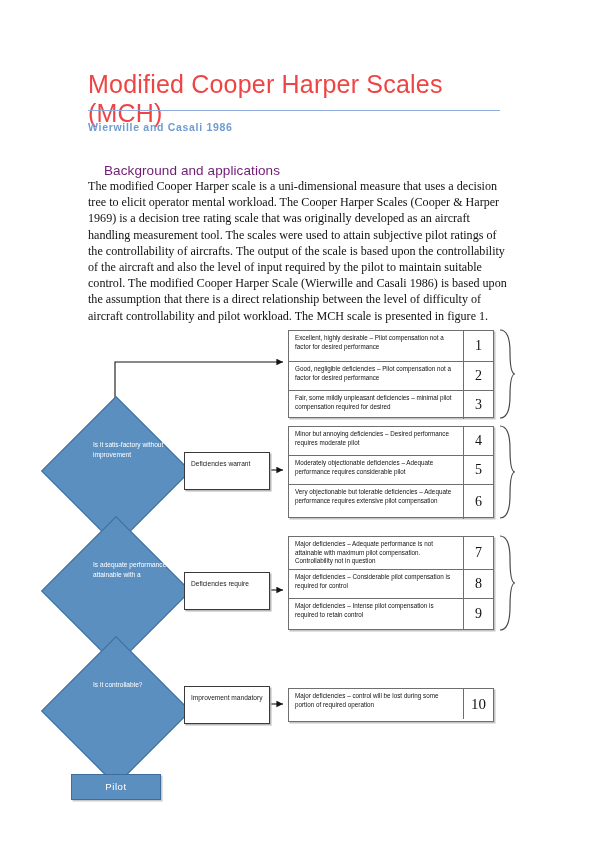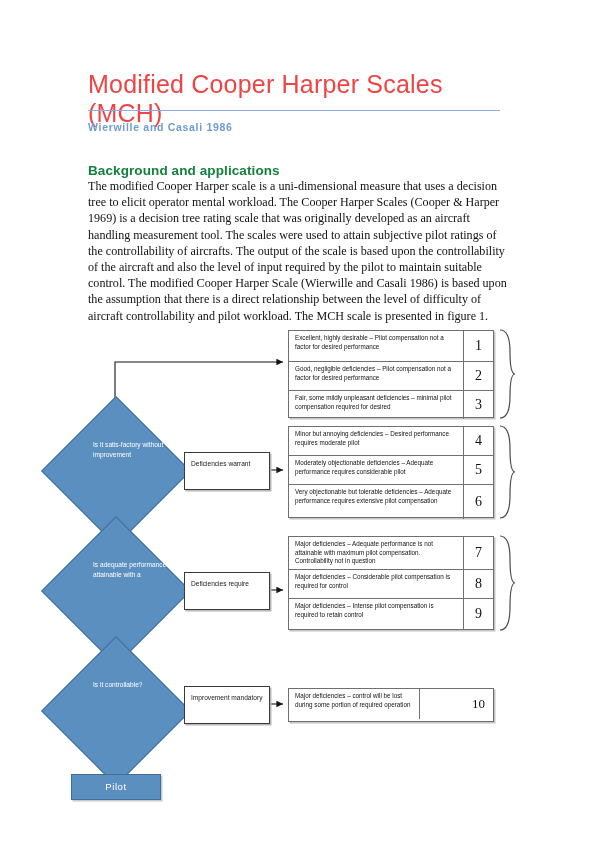--- a/index.html
+++ b/index.html
@@ -22,23 +22,23 @@
   }
   .doc-subtitle{
     position:absolute;left:88px;top:121px;
     font-family:"Liberation Sans",sans-serif;
     font-size:10.5px;font-weight:600;
     color:#6E9BD1;letter-spacing:.7px;
   }
 
   
   .sec-head{
-    position:absolute;left:88px;top:163px;
-    font-family:"Liberation Sans",sans-serif;
-    font-size:13.5px;font-weight:700;color:#15803d;letter-spacing:.1px;
+    position:absolute;left:104px;top:163px;
+    font-family:"Liberation Sans",sans-serif;
+    font-size:13.5px;font-weight:400;color:#701a75;letter-spacing:.1px;
   }
   .para{
     position:absolute;left:88px;top:178px;width:420px;
     font-size:12.1px;line-height:16.2px;color:#111111;text-align:left;
   }
 
   
   .flow{position:absolute;left:0;top:326px;width:595px;height:500px;}
 
   
@@ -210,21 +210,21 @@
       </div>
       <div class="rrow" style="height:30px;">
         <div class="rtext">Major deficiencies – Intense pilot compensation is required to retain control</div>
         <div class="rnum">9</div>
       </div>
     </div>
 
     <div class="grp" style="top:362px;height:32px;">
       <div class="rrow" style="height:30px;">
         <div class="rtext">Major deficiencies – control will be lost during some portion of required operation</div>
-        <div class="rnum" style="font-size:13px;padding-left:44px;">10</div>
+        <div class="rnum" style="font-size:15px;">10</div>
       </div>
     </div>
 
     <svg class="brace" style="left:498px;top:2px;width:18px;height:92px;">
       <path d="M2,2 Q12,2 12,24 Q12,46 17,46 Q12,46 12,68 Q12,90 2,90" fill="none" stroke="#4a4a4a" stroke-width="1.2"></path>
     </svg>
     <svg class="brace" style="left:498px;top:98px;width:18px;height:96px;">
       <path d="M2,2 Q12,2 12,25 Q12,48 17,48 Q12,48 12,71 Q12,94 2,94" fill="none" stroke="#4a4a4a" stroke-width="1.2"></path>
     </svg>
     <svg class="brace" style="left:498px;top:208px;width:18px;height:98px;">

